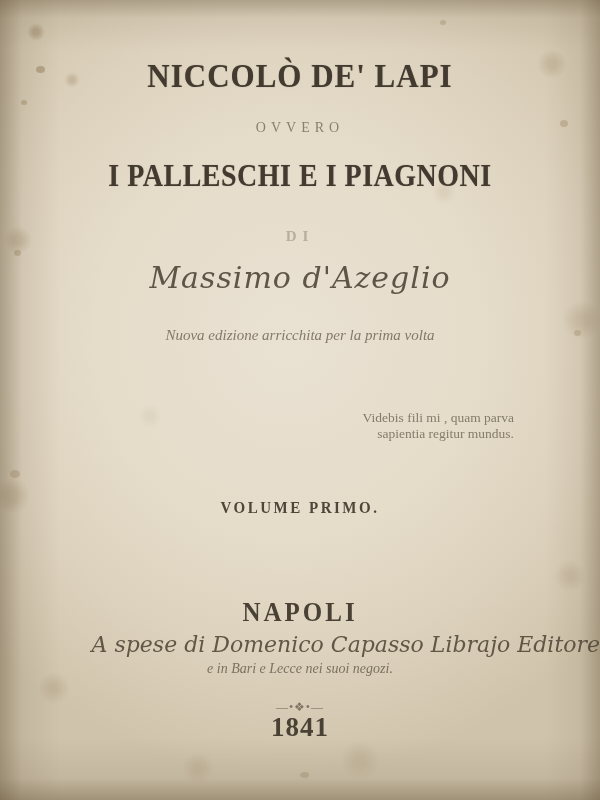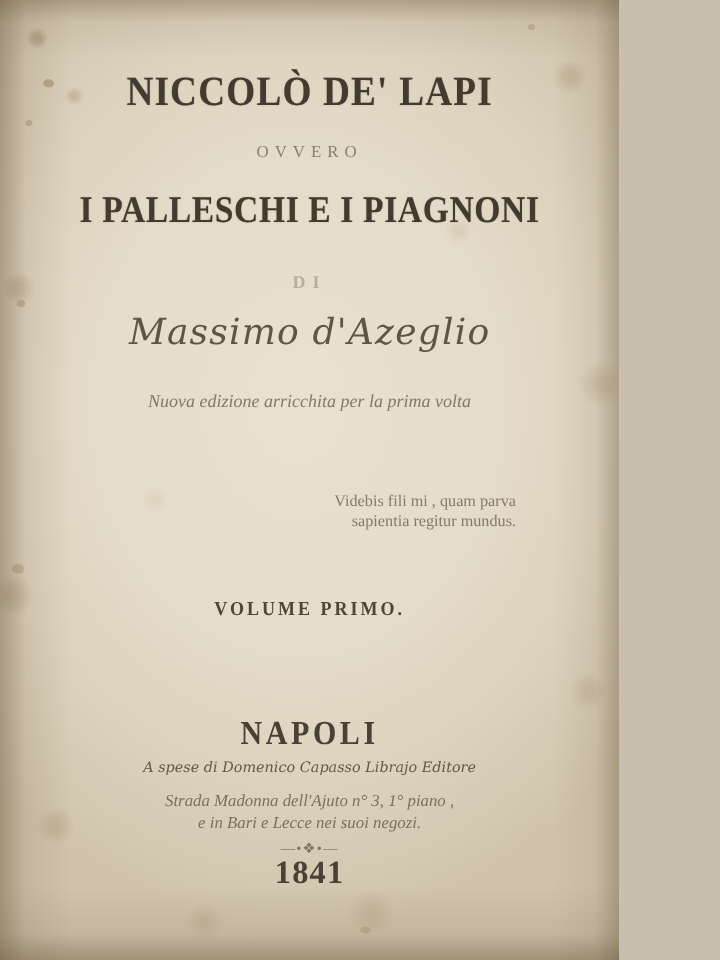--- a/index.html
+++ b/index.html
@@ -9,21 +9,21 @@
   body {
     width: 600px;
     height: 800px;
     overflow: hidden;
     font-family: "Liberation Serif", serif;
     background: #c9bfae;
   }
 
   #page {
     position: relative;
-    width: 516px;
+    width: 600px;
     height: 800px;
     background:
       radial-gradient(ellipse 70% 55% at 48% 42%, #e9e1d2 0%, #e5dcca 45%, #ddd2bd 72%, #cfc3ab 100%);
     overflow: hidden;
   }
 
   
   #page::before {
     content: "";
     position: absolute;
@@ -172,23 +172,24 @@
     color: #4a4135;
     transform: scaleY(1.12);
   }
 
   .publisher {
     position: absolute;
     top: 632px;
     left: 0; right: 0;
     font-family: "DejaVu Serif", serif;
     font-style: italic;
-    font-size: 12px;
+    font-size: 22px;
     color: #514737;
     opacity: 0.88;
+    text-align: right;
   }
 
   .address {
     position: absolute;
     top: 660px;
     left: 0; right: 0;
     font-style: italic;
     font-size: 14px;
     line-height: 18px;
     color: #6a6051;
@@ -248,21 +249,20 @@
       <div>sapientia regitur mundus.</div>
     </div>
 
     <div class="volume">VOLUME PRIMO.</div>
 
     <div class="city">NAPOLI</div>
 
     <div class="publisher">A spese di Domenico Capasso Librajo Editore</div>
 
     <div class="address">
-      <div>Strada Madonna dell'Ajuto n° 3, 1° piano ,</div>
       <div>e in Bari e Lecce nei suoi negozi.</div>
     </div>
 
     <div class="ornament">—•❖•—</div>
 
     <div class="year">1841</div>
 
   </div>
 
   <div class="spot" style="left:36px; top:66px; width:9px; height:7px; background:rgba(120,92,52,0.35);"></div>

